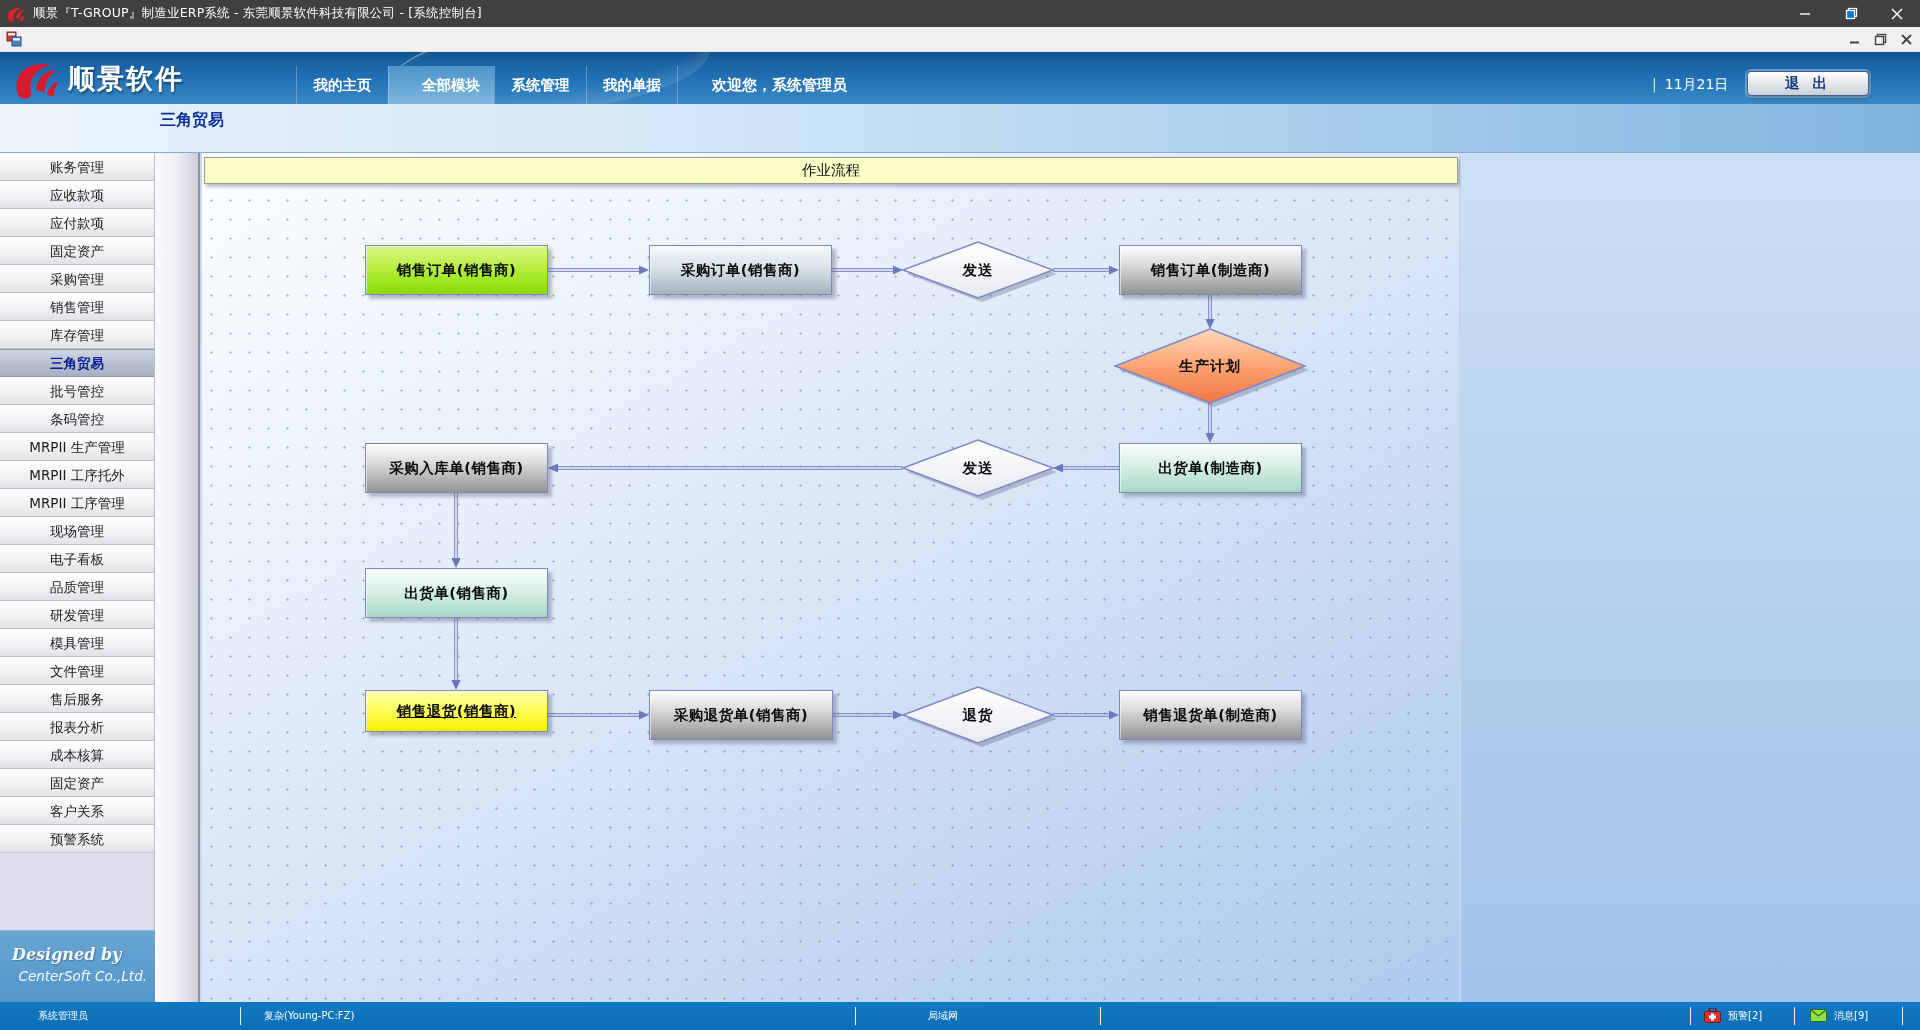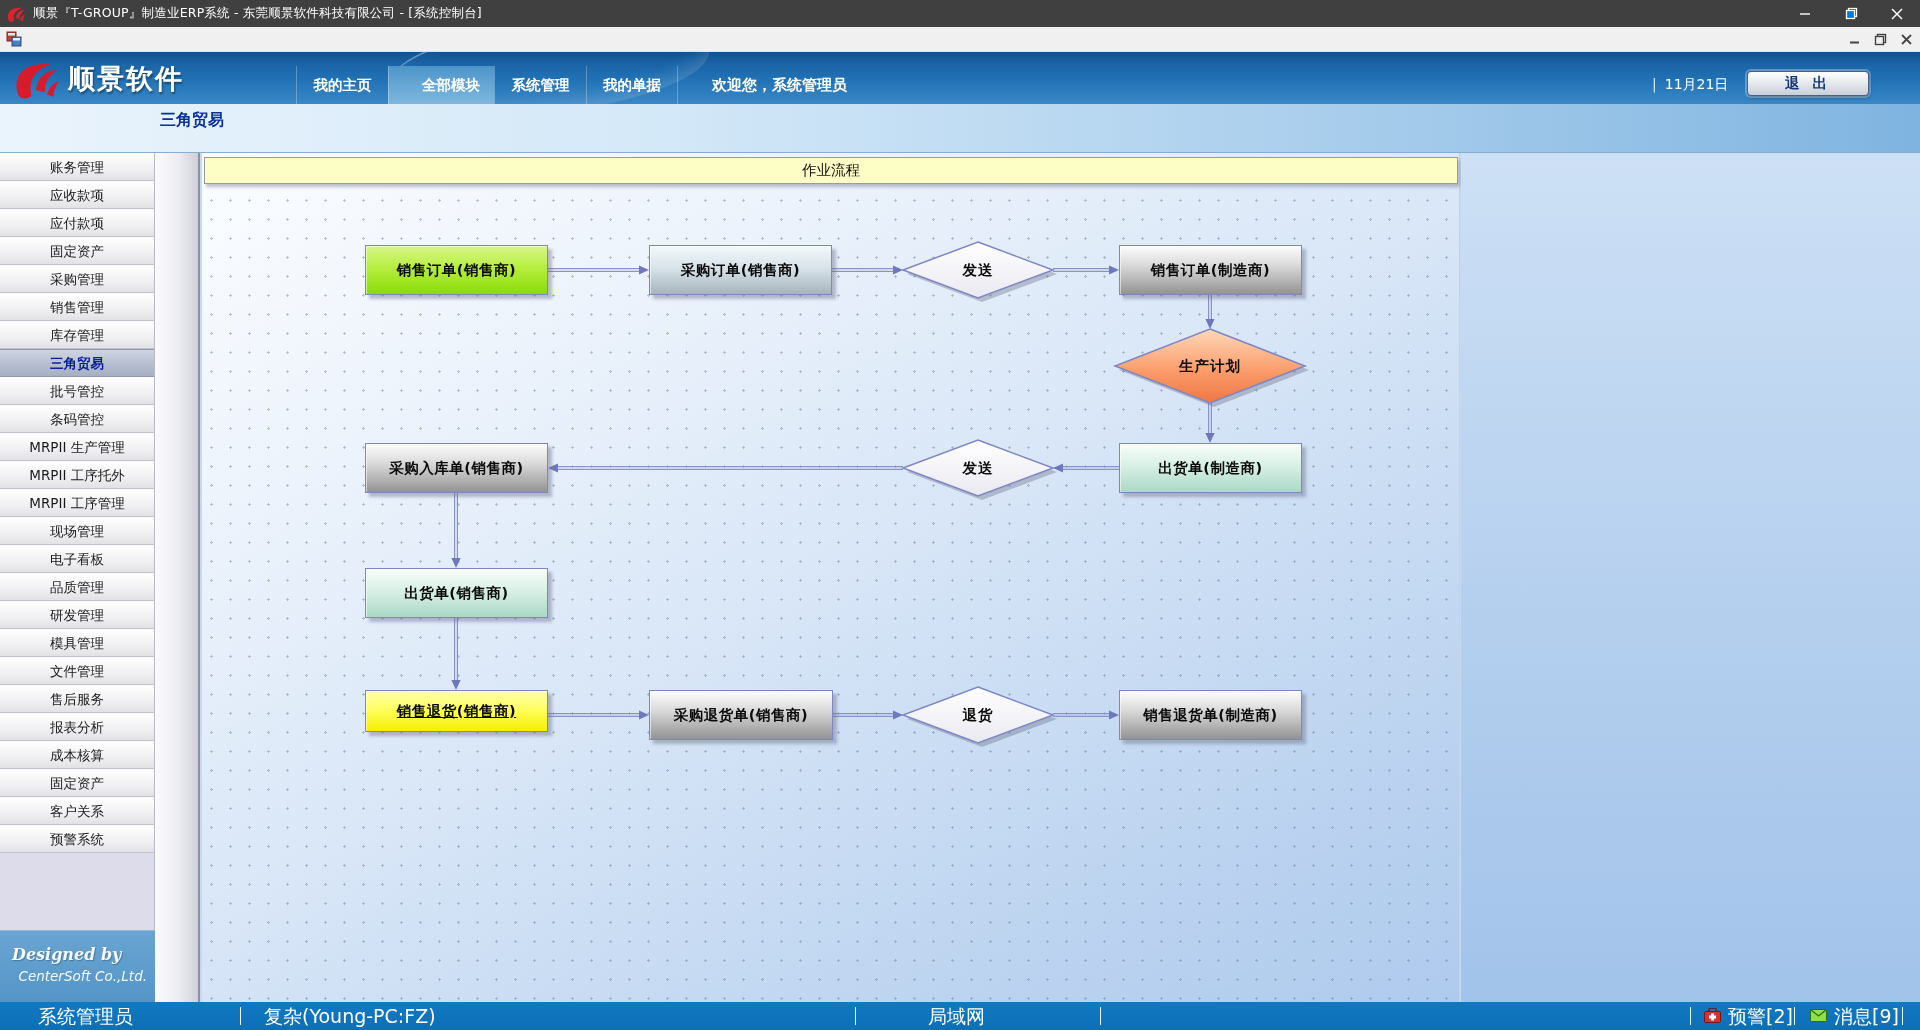--- a/index.html
+++ b/index.html
@@ -90,21 +90,21 @@
   .flow-box.grayblue{ background:linear-gradient(180deg,#f3f8fb 0%,#d8e3e9 45%,#a6b4be 100%); }
   .flow-box.gray    { background:linear-gradient(180deg,#fdfdfd 0%,#dadada 40%,#939393 100%);text-align:right; }
   .flow-box.mint    { background:linear-gradient(180deg,#f8fdfa 0%,#d8f0e5 45%,#aad8c6 100%); }
   .flow-box.yellow  { background:linear-gradient(180deg,#ffffae 0%,#ffff60 45%,#f7ee02 100%); }
   .dia-label { position:absolute; display:flex; align-items:center; justify-content:center;
     font-size:14.5px; font-weight:bold; color:#0b0b0b; letter-spacing:1px; }
   #flow-svg { position:absolute; left:0; top:0; }
 
   
   .statusbar { position:absolute; left:0; top:1002px; width:1920px; height:28px;
-    background:linear-gradient(180deg,#1079c2 0%,#0d6fb6 100%); color:#fff; font-size:19px; }
+    background:linear-gradient(180deg,#1079c2 0%,#0d6fb6 100%); color:#fff; font-size:10px; }
   .sb-item { position:absolute; top:0; height:28px; line-height:28px; }
   .sb-sep { position:absolute; top:5px; width:1px; height:18px; background:#e8f2fa; }
   .sb-ico { position:absolute; top:6px; width:17px; height:15px; }
 </style>
 </head>
 <body>
 
 <div class="app">
 
   <div class="titlebar">

